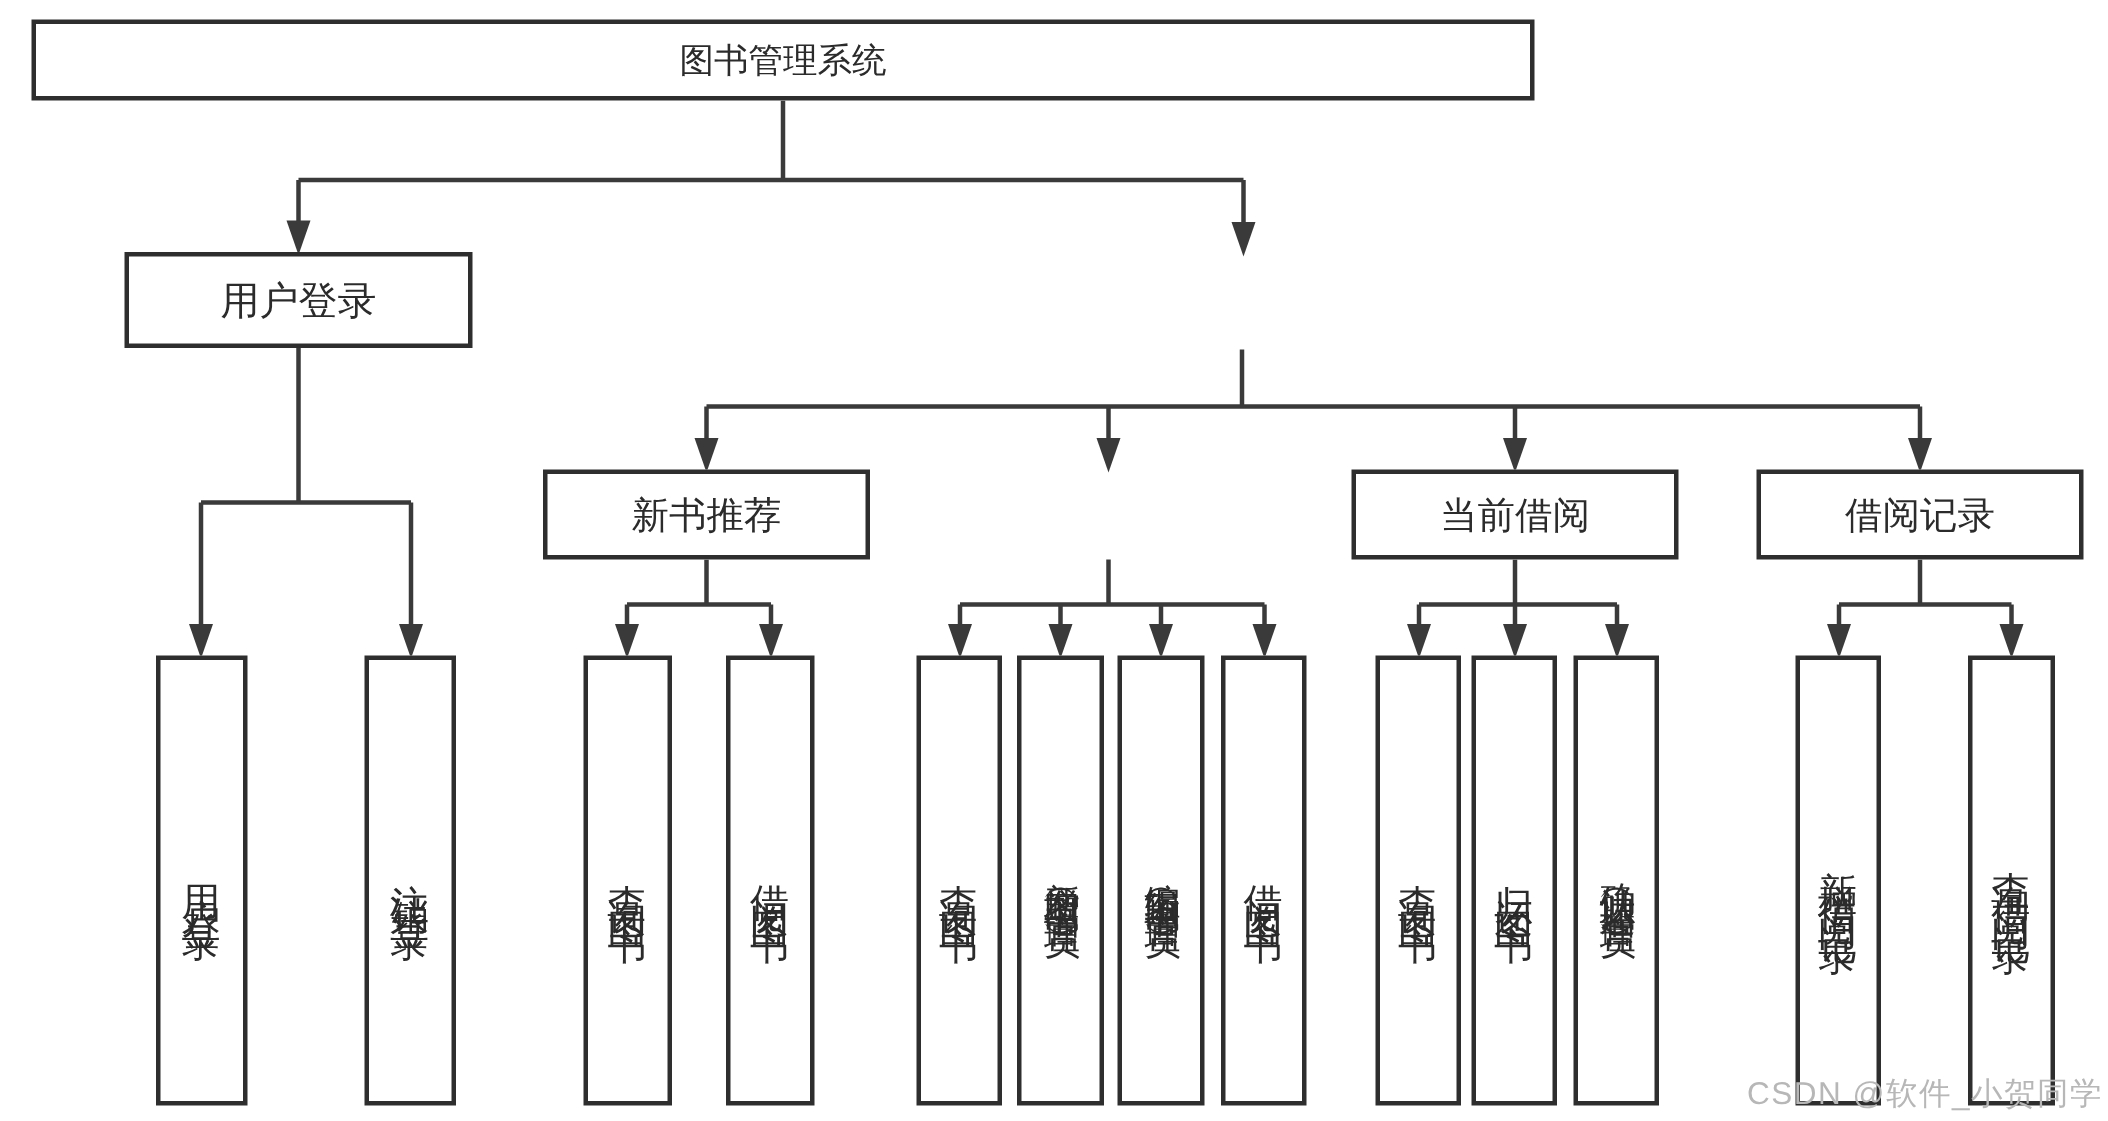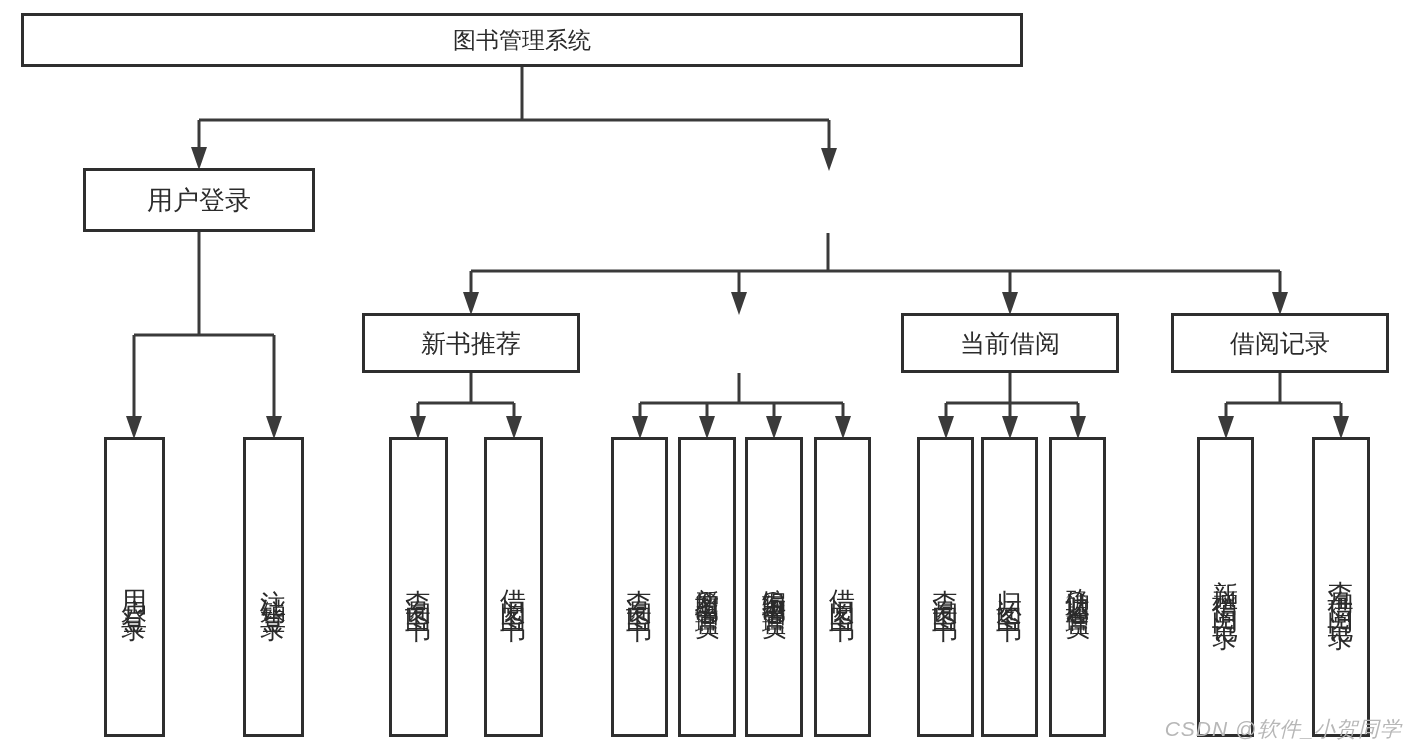--- a/index.html
+++ b/index.html
@@ -60,21 +60,20 @@
   .lf-11 { left: 1197px; width: 57px; }
   .lf-12 { left: 1312px; width: 58px; }
   .watermark {
     position: absolute;
     right: 3px;
     bottom: 4px;
     font-size: 21px;
     color: #b7b7b7;
     letter-spacing: 1px;
     white-space: nowrap;
-    font-style: italic;
   }
 </style>
 </head>
 <body>
 
 <div class="canvas">
 
   <svg class="wires" viewBox="0 0 1405 747" xmlns="http://www.w3.org/2000/svg">
     <g stroke="#3a3a3a" stroke-width="3" fill="none">
 

